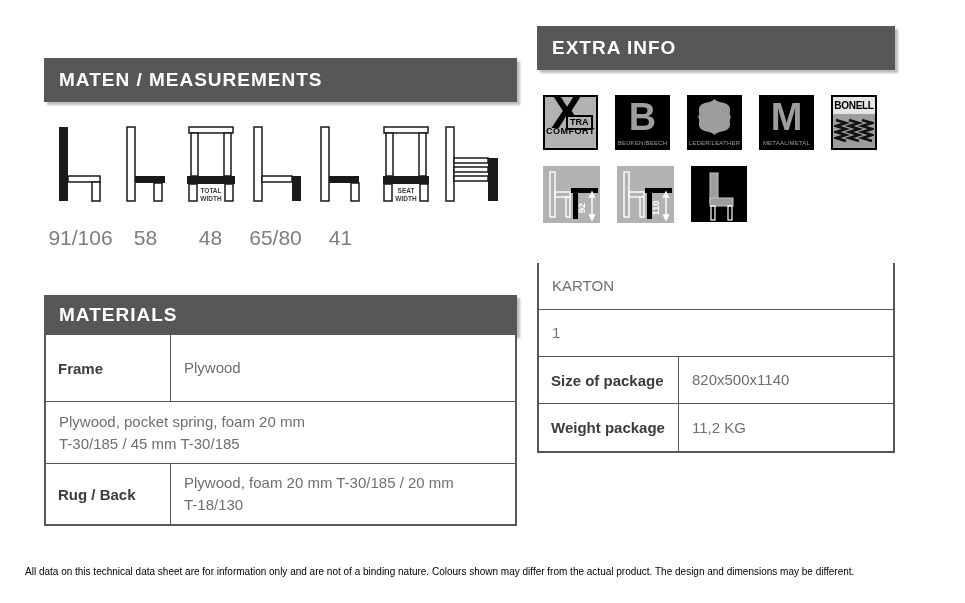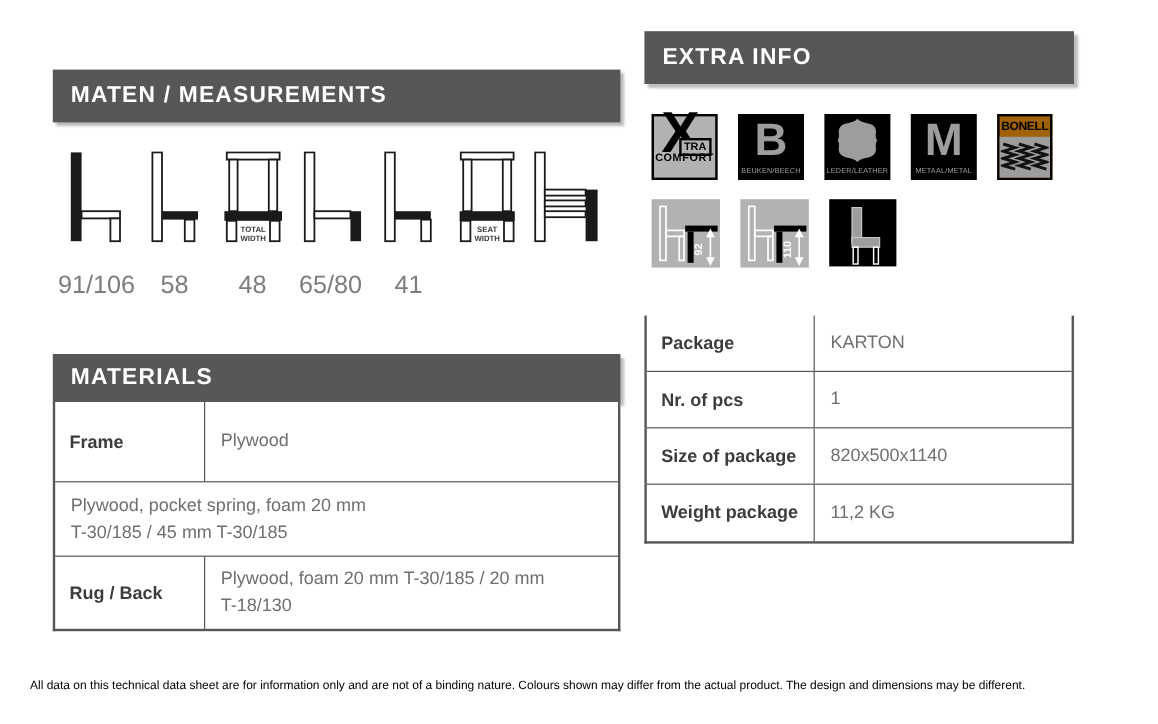--- a/index.html
+++ b/index.html
@@ -28,21 +28,21 @@
   .badge-row--2{margin-top:16px;}
   .badge{position:relative;box-sizing:border-box;flex:0 0 auto;}
   .badge--xtra{width:55px;height:55px;background:var(--icon-gray-bg);border:2px solid #000;}
   .badge--xtra .bigx{position:absolute;top:-9px;left:6px;font-size:48px;font-weight:bold;color:#000;line-height:1;}
   .badge--xtra .trabox{position:absolute;top:18px;left:21px;border:2px solid #000;background:var(--icon-gray-bg);
         font-size:9px;font-weight:bold;color:#000;padding:0 2px;line-height:11px;}
   .badge--xtra .comfort{position:absolute;bottom:12px;left:0;width:100%;text-align:center;font-size:9px;font-weight:bold;color:#000;letter-spacing:.5px;}
   .badge--black{width:55px;height:55px;background:var(--icon-black-bg);}
   .badge--black .letter{position:absolute;top:1px;left:0;width:100%;text-align:center;font-size:38px;font-weight:bold;color:var(--icon-gray-fg);}
   .badge--black .caption{position:absolute;bottom:4px;left:0;width:100%;text-align:center;font-size:6px;color:var(--icon-gray-fg);letter-spacing:.2px;}
-  .badge--bonell{width:46px;height:55px;background:#a16207;border:2px solid #000;}
+  .badge--bonell{width:46px;height:55px;background:#e5e5e5;border:2px solid #000;}
   .badge--bonell .bonell-title{height:17px;display:flex;align-items:center;justify-content:center;font-size:10px;font-weight:bold;color:#000;letter-spacing:-.3px;}
   .badge--bonell .springs{height:34px;background:var(--icon-gray-fg);display:flex;align-items:center;justify-content:center;}
   .badge--tableheight{width:57px;height:57px;background:var(--icon-gray-bg);}
   .badge--chairdark{width:56px;height:56px;background:var(--icon-black-bg);}
   
   .table-block{position:absolute;top:237px;left:0;}
   .tbl{border:2px solid var(--border);border-top:none;box-sizing:border-box;background:#fff;}
   .t-row{display:flex;border-bottom:1px solid var(--border);box-sizing:border-box;}
   .t-row:last-child{border-bottom:none;}
   .cell-label{border-right:1px solid var(--border);font-weight:bold;color:var(--label-text);font-size:15px;
@@ -246,25 +246,23 @@
         <rect x="19" y="32" width="23" height="8" fill="#9d9d9c" stroke="#c6c6c5" stroke-width="1"></rect>
         <rect x="20" y="40" width="4" height="14" fill="none" stroke="#fff" stroke-width="1.2"></rect>
         <rect x="37" y="40" width="4" height="14" fill="none" stroke="#fff" stroke-width="1.2"></rect>
       </svg>
     </div>
   </div>
 
   <div class="table-block">
     <div class="tbl tbl--packing">
       <div class="t-row">
-        <div class="cell-label">Package</div>
         <div class="cell-value">KARTON</div>
       </div>
       <div class="t-row">
-        <div class="cell-label">Nr. of pcs</div>
         <div class="cell-value">1</div>
       </div>
       <div class="t-row">
         <div class="cell-label">Size of package</div>
         <div class="cell-value">820x500x1140</div>
       </div>
       <div class="t-row">
         <div class="cell-label">Weight package</div>
         <div class="cell-value">11,2 KG</div>
       </div>

